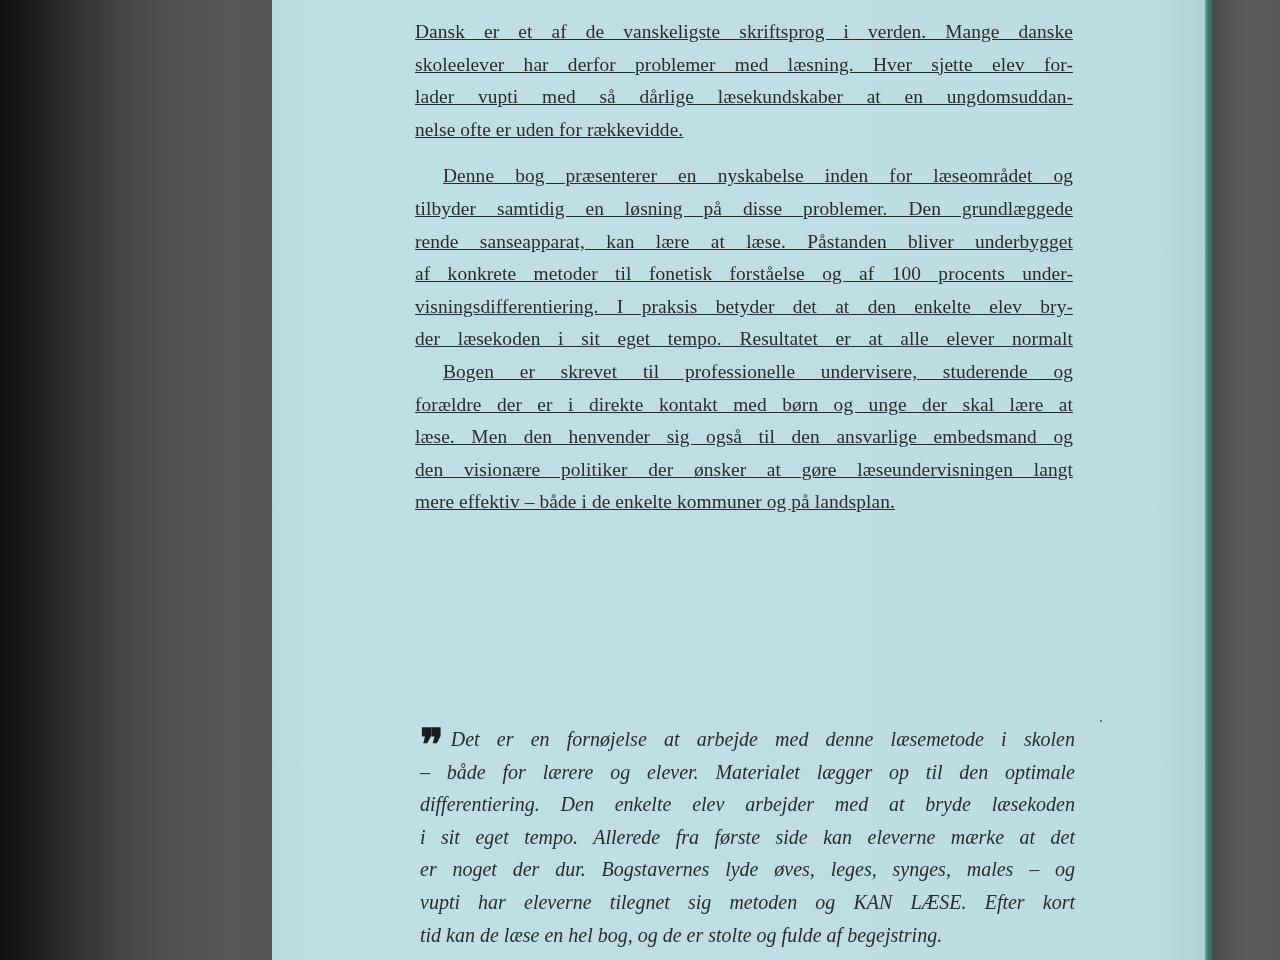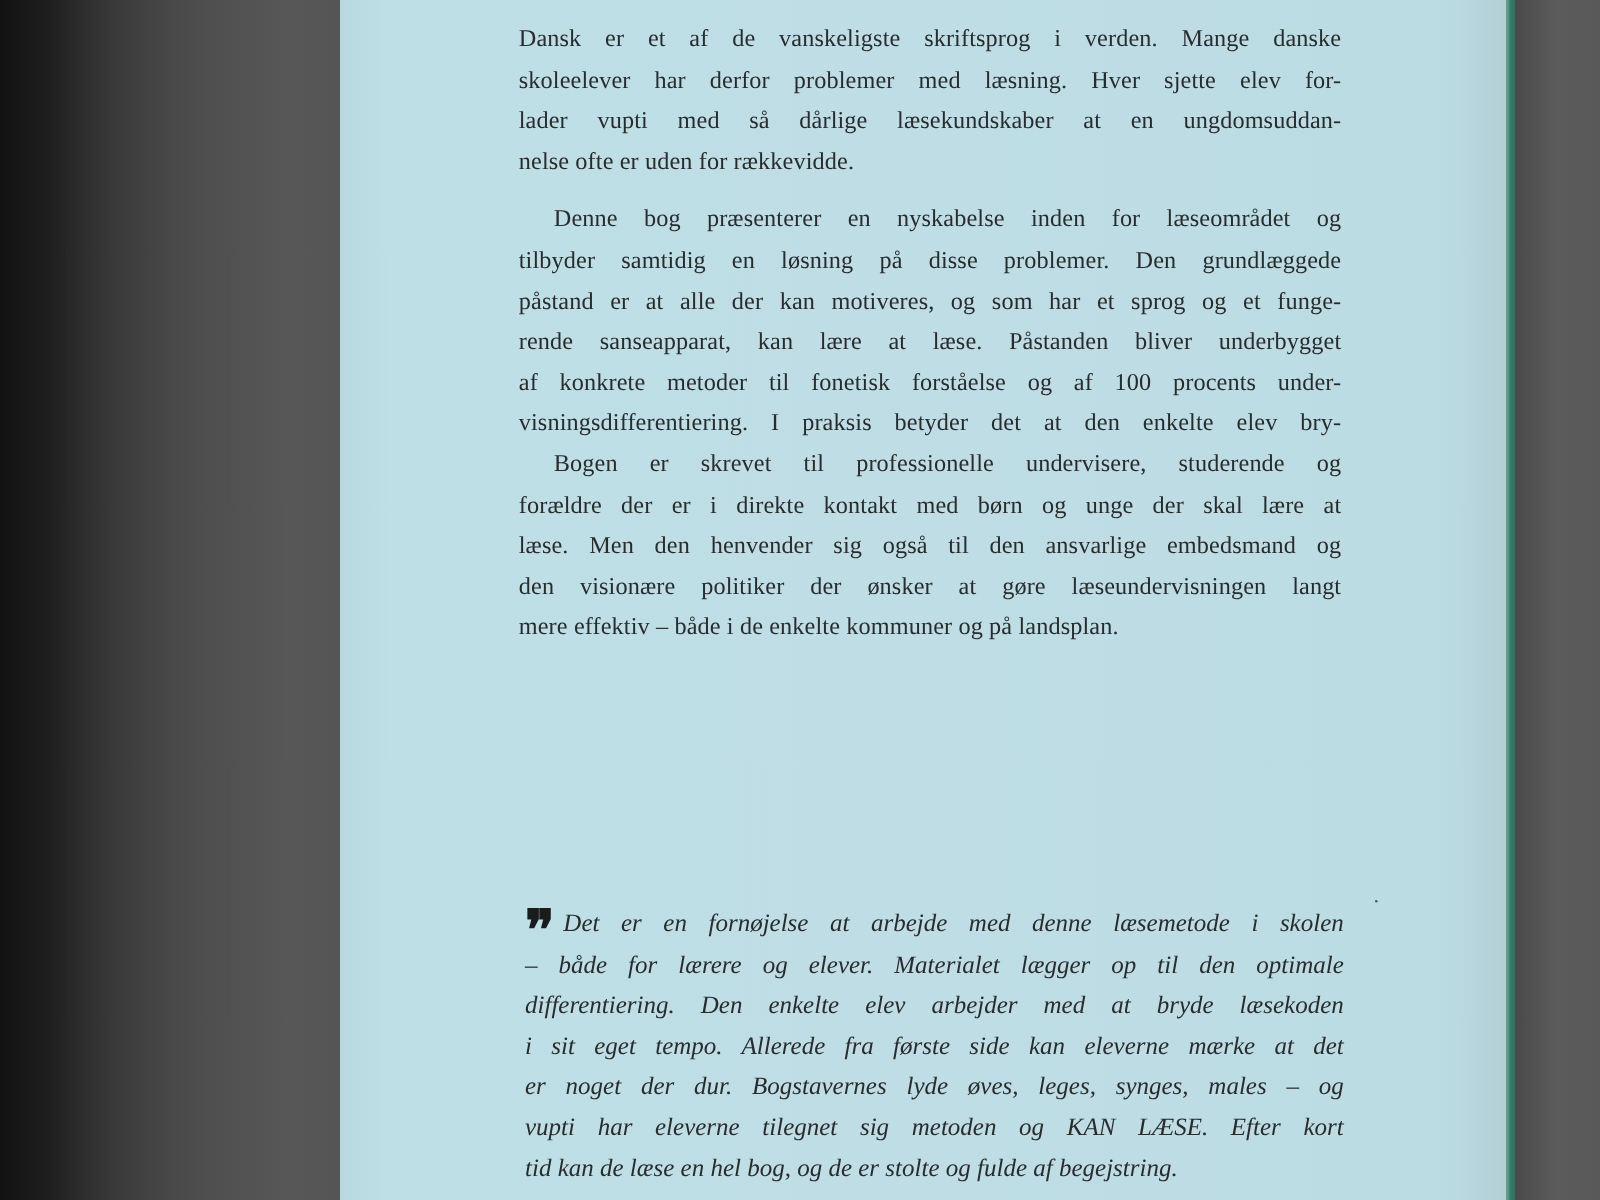--- a/index.html
+++ b/index.html
@@ -22,20 +22,21 @@
     }
     .right-bg {
       position:absolute; left:1212px; top:0; width:68px; height:960px;
       background: linear-gradient(to right, #4a4a4a, #5c5c5c 50%, #585858);
     }
     .body-text {
       position:absolute; left:415px; top:16px; width:658px;
       color:#2a2c2c; font-size:19.4px; line-height:32.6px;
       font-family: "Liberation Serif", "DejaVu Serif", serif;
       letter-spacing:0.1px;
+      text-decoration:underline;
     }
     .line { display:block; white-space:nowrap; text-align:justify; text-align-last:justify; }
     .line.last { text-align-last:left; }
     .para { margin:0 0 0 0; }
     .para + .para { margin-top:0px; }
     .indent { padding-left:28px; }
     .quote-block {
       position:absolute; left:420px; top:723px; width:655px;
       color:#2a2c2c; font-size:20px; line-height:32.6px;
       font-family: "Liberation Serif", "DejaVu Serif", serif;
@@ -60,24 +61,24 @@
 <div class="body-text">
   <div class="para">
     <span class="line">Dansk er et af de vanskeligste skriftsprog i verden. Mange danske</span>
     <span class="line">skoleelever har derfor problemer med læsning. Hver sjette elev for-</span>
     <span class="line">lader vupti med så dårlige læsekundskaber at en ungdomsuddan-</span>
     <span class="line last">nelse ofte er uden for rækkevidde.</span>
   </div>
   <div class="para" style="margin-top:14px">
     <span class="line indent">Denne bog præsenterer en nyskabelse inden for læseområdet og</span>
     <span class="line">tilbyder samtidig en løsning på disse problemer. Den grundlæggede</span>
-    <span class="line">påstand er at alle der kan motiveres, og som har et sprog og et funge-</span>
     <span class="line">rende sanseapparat, kan lære at læse. Påstanden bliver underbygget</span>
     <span class="line">af konkrete metoder til fonetisk forståelse og af 100 procents under-</span>
     <span class="line">visningsdifferentiering. I praksis betyder det at den enkelte elev bry-</span>
+    <span class="line">der læsekoden i sit eget tempo. Resultatet er at alle elever normalt</span>
   </div>
   <div class="para" style="margin-top:0">
     <span class="line indent">Bogen er skrevet til professionelle undervisere, studerende og</span>
     <span class="line">forældre der er i direkte kontakt med børn og unge der skal lære at</span>
     <span class="line">læse. Men den henvender sig også til den ansvarlige embedsmand og</span>
     <span class="line">den visionære politiker der ønsker at gøre læseundervisningen langt</span>
     <span class="line last">mere effektiv – både i de enkelte kommuner og på landsplan.</span>
   </div>
 </div>
 

